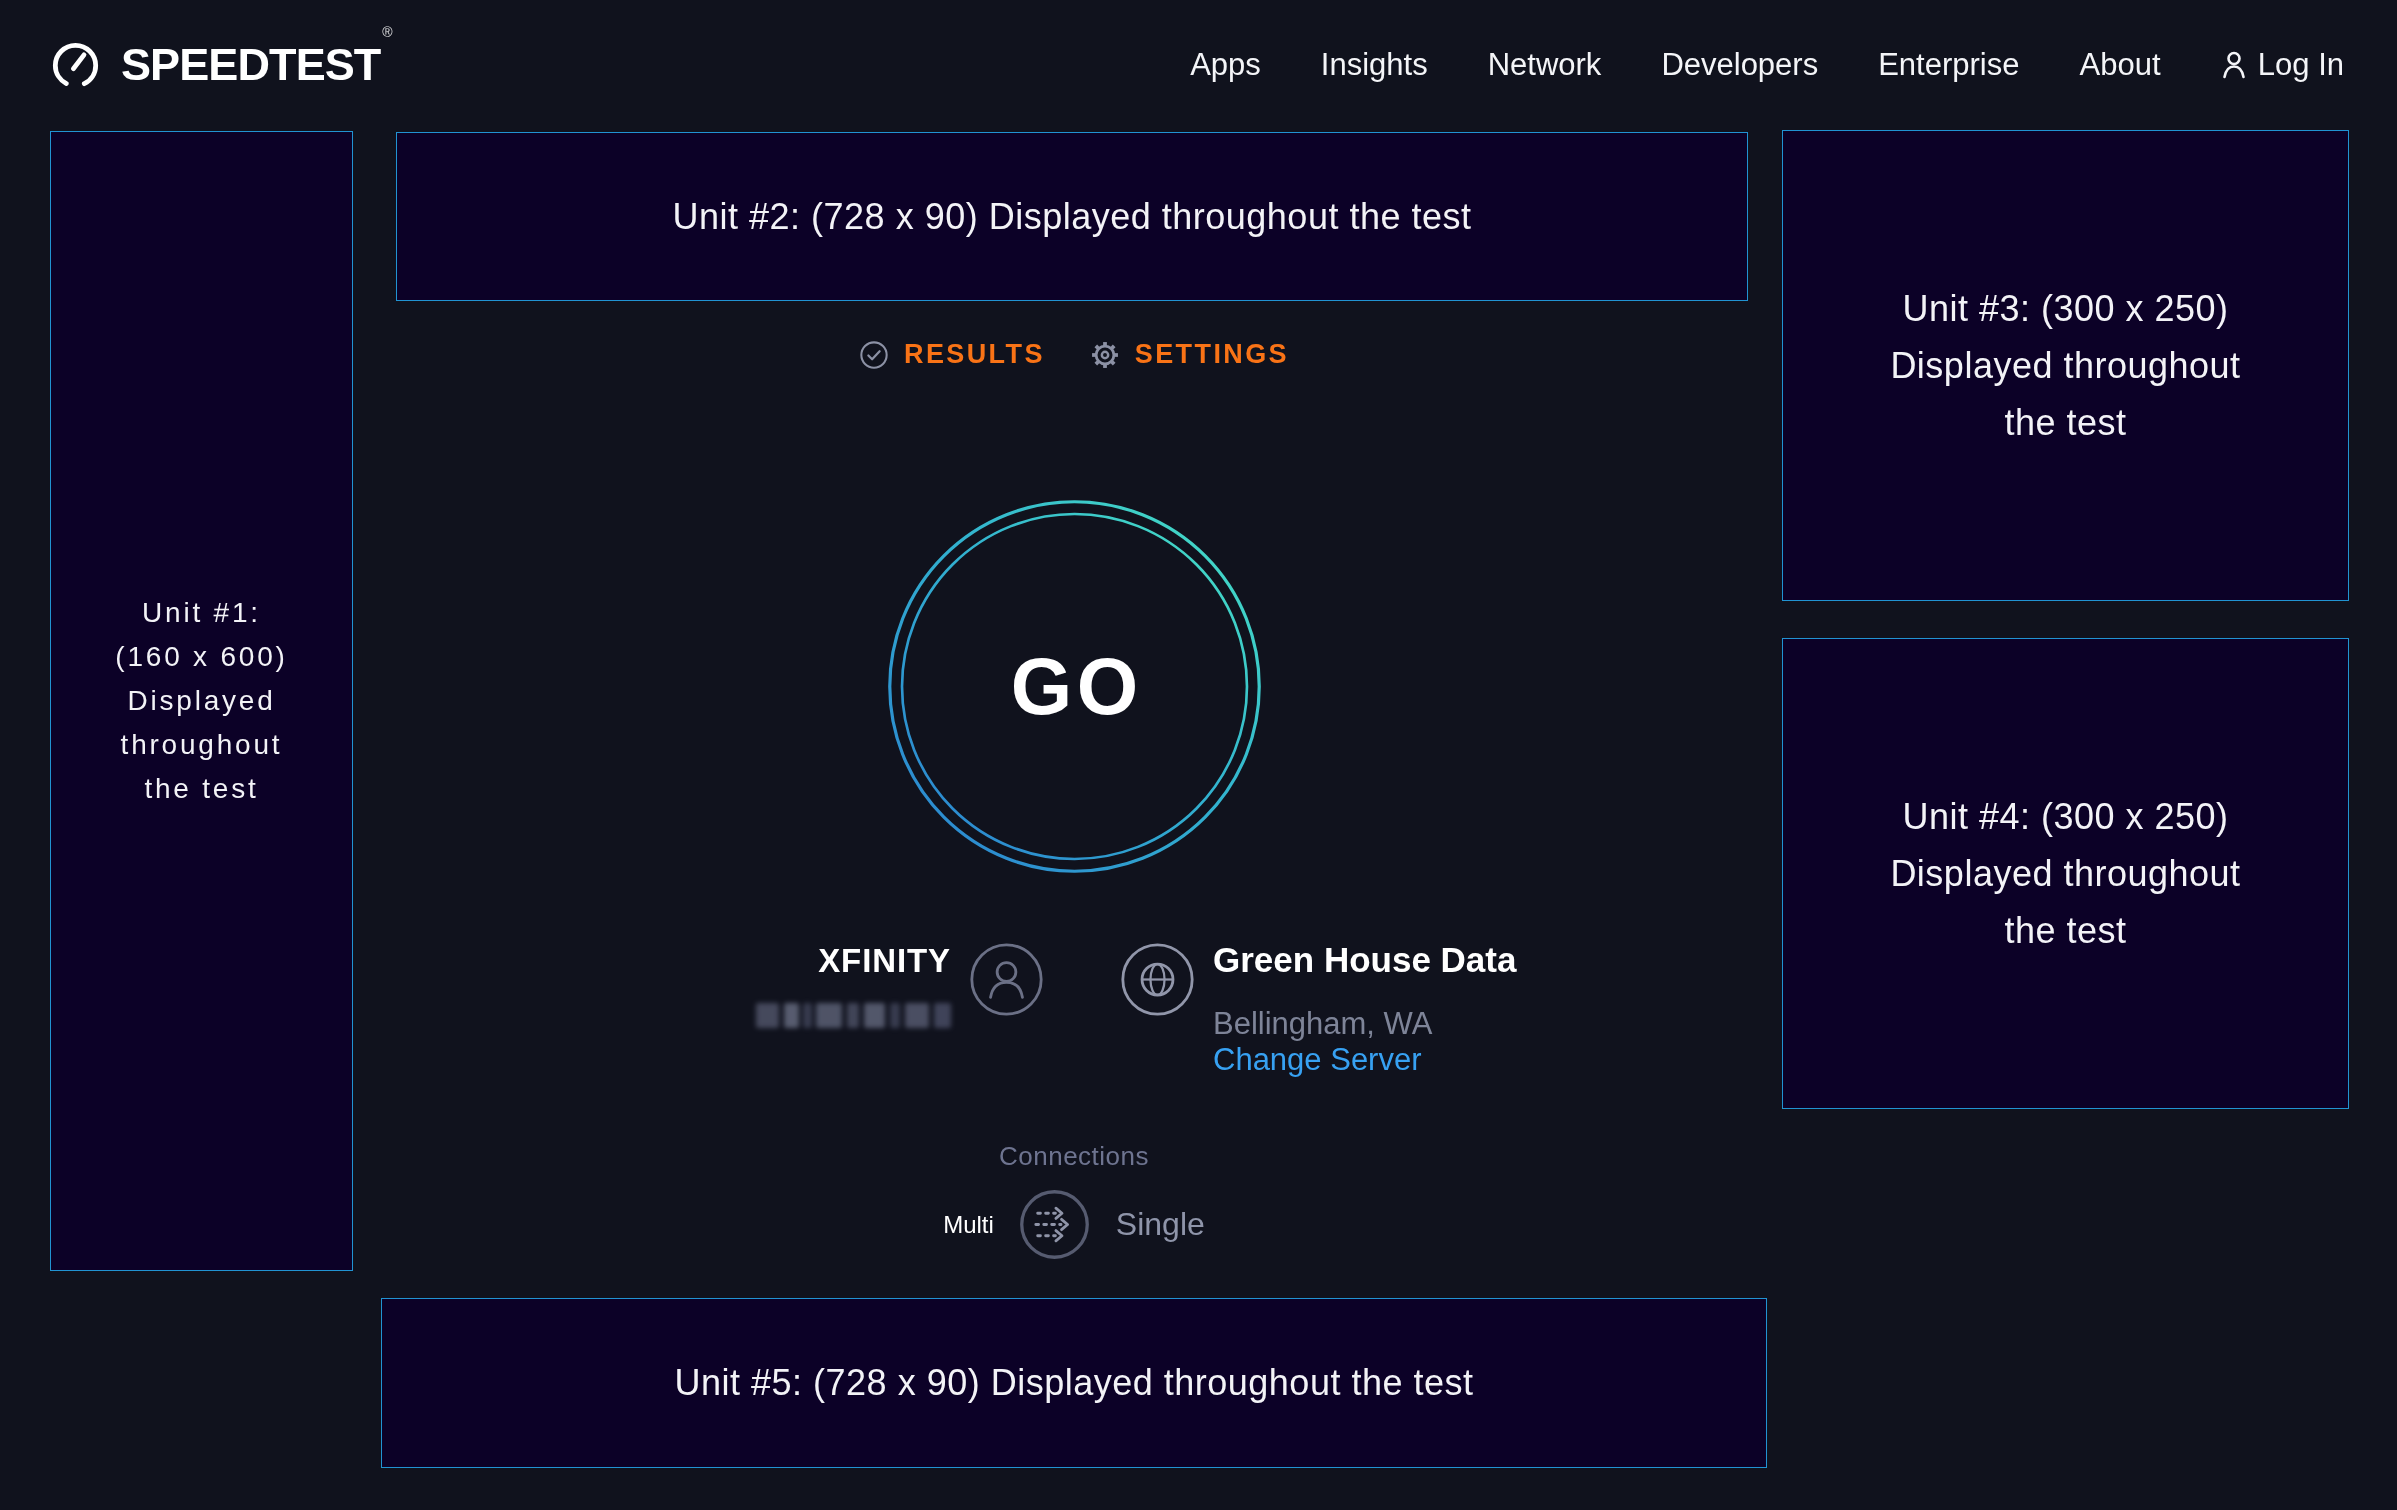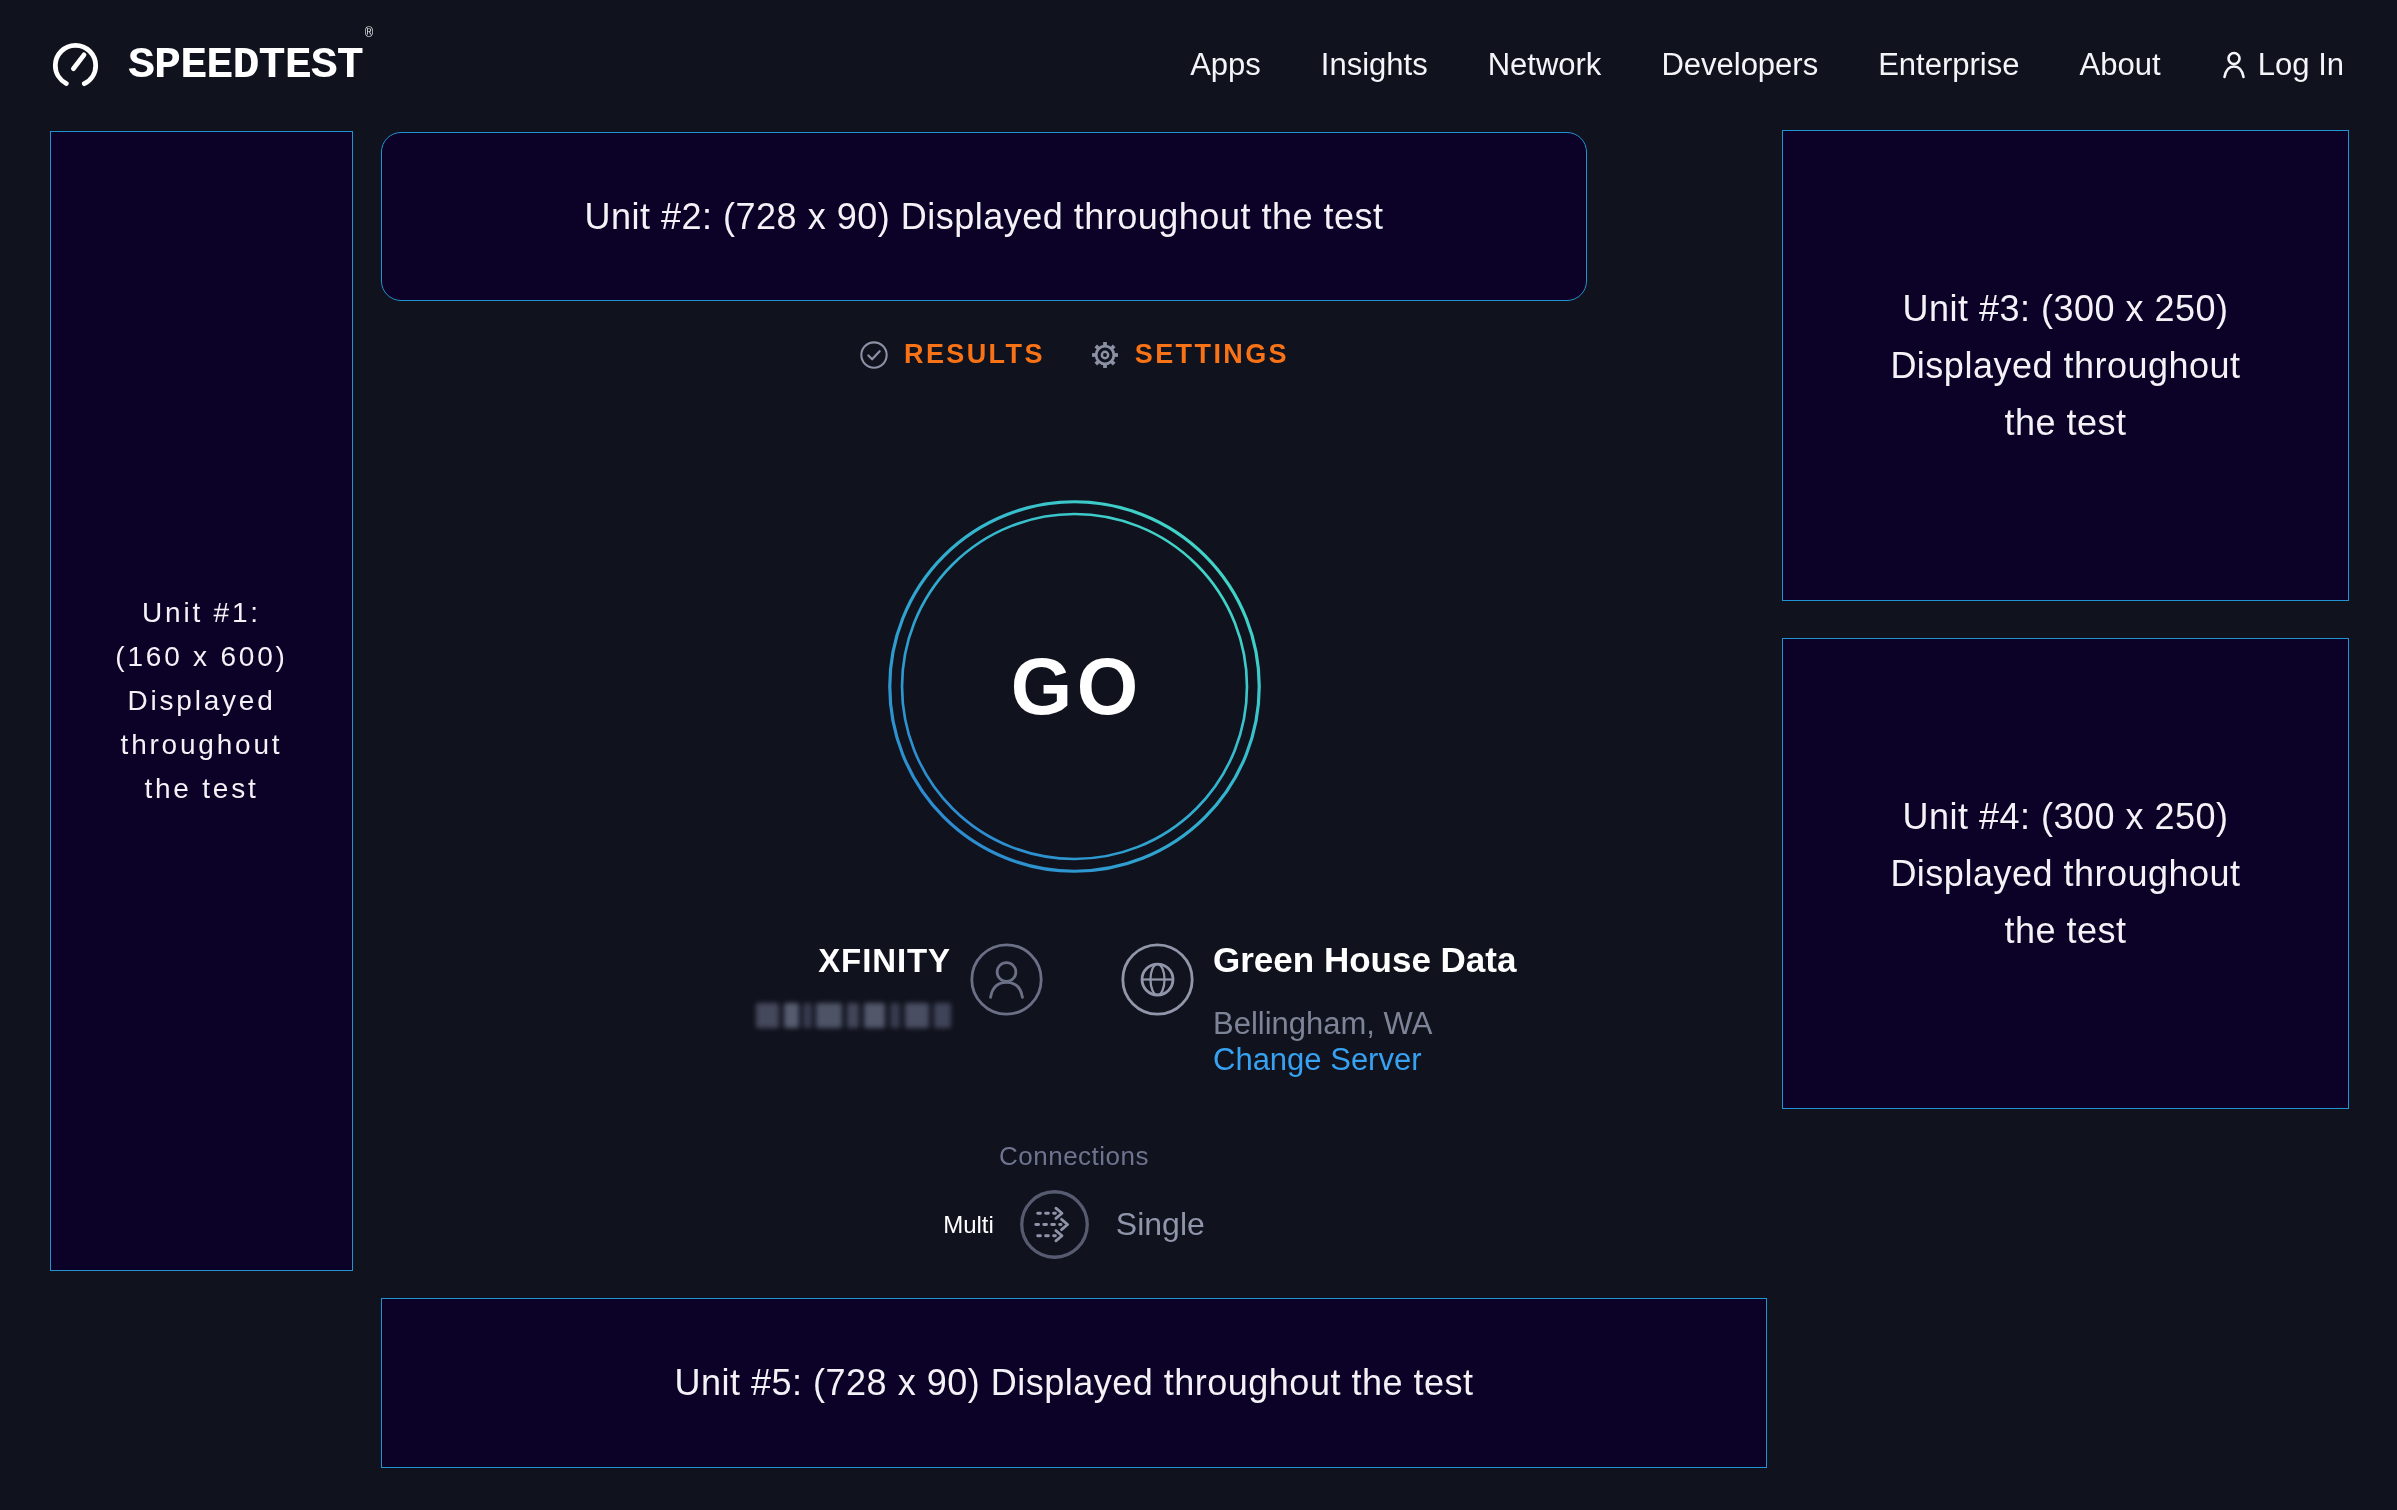--- a/index.html
+++ b/index.html
@@ -12,36 +12,36 @@
     overflow:hidden;
   }
   .page { position:absolute; inset:0; }
 
   
   .header {
     position:absolute; top:0; left:0; width:2397px; height:130px;
     display:flex; align-items:center; justify-content:space-between;
     padding:0 53px 0 50px; box-sizing:border-box;
   }
-  .logo { display:flex; align-items:flex-end; gap:27px; cursor:pointer;font-family:Liberation Mono, monospace; }
+  .logo { display:flex; align-items:flex-end; gap:20px; cursor:pointer; }
   .logo-word { font-size:45px; font-weight:700; letter-spacing:-0.9px; color:#ffffff; }
   .logo-tm { font-size:14px; font-weight:400; vertical-align:top; position:relative; top:-15px; left:1.9px; opacity:.85; }
   .nav { display:flex; align-items:center; gap:60px; }
   .nav-item { font-size:31px; color:#f4f5f8; cursor:pointer; }
   .login { display:flex; align-items:center; gap:11.3px; font-size:31px; color:#f4f5f8; cursor:pointer; }
 
   
   .ad {
     position:absolute; box-sizing:border-box;
     background:#0c0127; border:1.9px solid #2193d2;
     display:flex; flex-direction:column; align-items:center; justify-content:center;
     text-align:center; color:#f3f3f7;
   }
   .ad-unit1 { left:50px;  top:131px;  width:303px;  height:1140px; font-size:28px; line-height:44px; letter-spacing:2.8px; }
-  .ad-unit2 { left:381px; top:132px;  width:1206px; height:169px;  font-size:36px; letter-spacing:0.5px;border-radius:20px; }
+  .ad-unit2 { left:396px; top:132px;  width:1352px; height:169px;  font-size:36px; letter-spacing:0.5px; }
   .ad-unit3 { left:1782px; top:130px; width:567px;  height:471px;  font-size:36px; line-height:57px; letter-spacing:0.5px; }
   .ad-unit4 { left:1782px; top:638px; width:567px;  height:471px;  font-size:36px; line-height:57px; letter-spacing:0.5px; }
   .ad-unit5 { left:381px; top:1298px; width:1386px; height:170px;  font-size:36px; letter-spacing:0.5px; }
 
   
   .tabs {
     position:absolute; left:381px; top:339px; width:1386px;
     display:flex; justify-content:center; align-items:center; gap:45px;
   }
   .tab { display:flex; align-items:center; gap:15px; cursor:pointer; }

